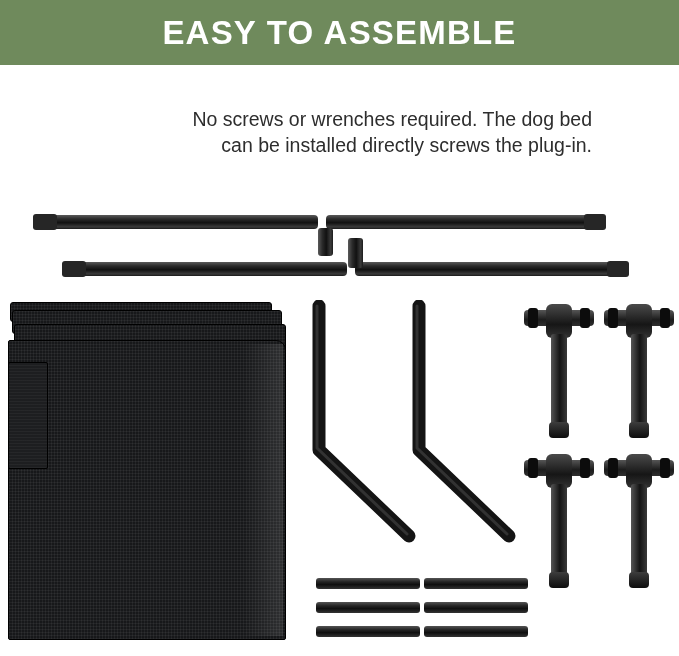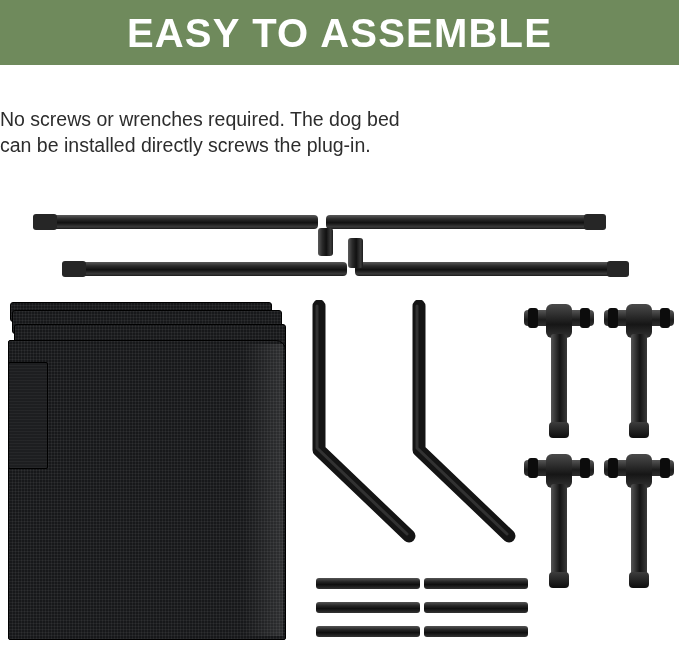--- a/index.html
+++ b/index.html
@@ -30,34 +30,34 @@
     top: 0;
     width: 679px;
     height: 65px;
     background: #6f8a5c;
     display: flex;
     align-items: center;
     justify-content: center;
   }
   .header-title {
     color: #ffffff;
-    font-size: 40px;
+    font-size: 33px;
     font-weight: bold;
     letter-spacing: 1.2px;
     text-align: center;
     line-height: 1;
   }
 
   
   .subtitle {
     position: absolute;
     left: 0;
     top: 106px;
     width: 592px;
-    text-align: left;
+    text-align: right;
     color: #2d2d2d;
     font-size: 19.5px;
     line-height: 26px;
     font-weight: normal;
   }
   .subtitle-line {
     display: block;
   }
 
   

